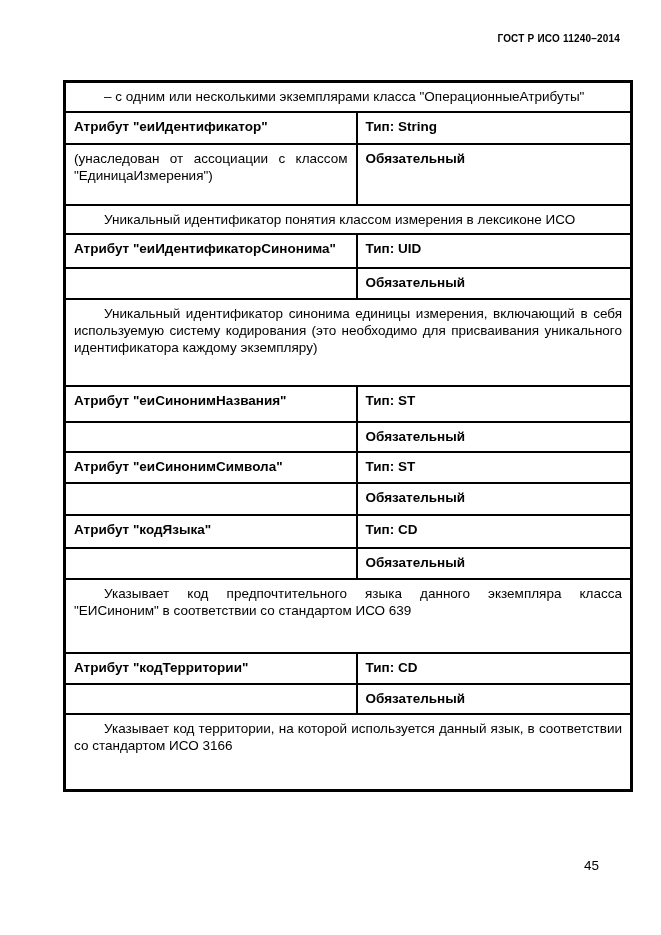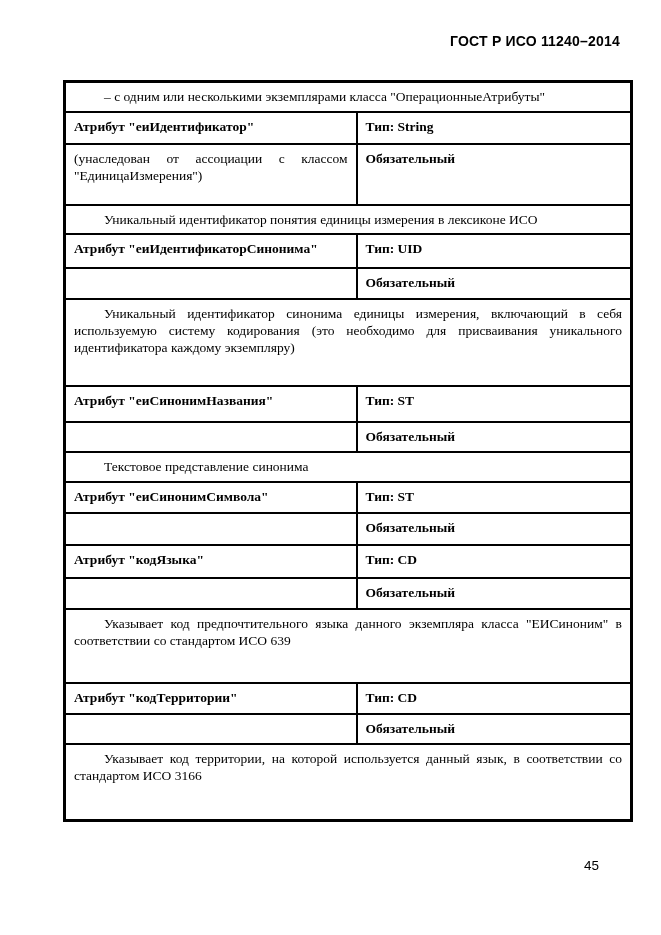--- a/index.html
+++ b/index.html
@@ -13,21 +13,21 @@
     height: 935px;
     background: #ffffff;
     font-family: "Liberation Sans", sans-serif;
     color: #000000;
     overflow: hidden;
   }
   .header-title {
     position: absolute;
     top: 33px;
     right: 41px;
-    font-size: 14px;
+    font-size: 10px;
     font-weight: bold;
     letter-spacing: 0.2px;
     white-space: nowrap;
   }
   table.doc-table {
     position: absolute;
     left: 63px;
     top: 80px;
     width: 567px;
     border-collapse: collapse;
@@ -35,21 +35,20 @@
     border: 3px solid #000000;
   }
   table.doc-table td {
     border: 2px solid #000000;
     vertical-align: top;
     padding: 5px 8px 0 8px;
     font-size: 13.5px;
     line-height: 17px;
     overflow: hidden;
     word-wrap: break-word;
-    font-family: Liberation Serif, serif;
   }
   td.bold { font-weight: bold; }
   td.desc {
     text-align: justify;
     text-indent: 30px;
     line-height: 29px;
     padding-top: 2px;
   }
   td.note {
     text-align: justify;
@@ -82,43 +81,40 @@
       </tr>
       <tr style="height:32px">
         <td class="bold">Атрибут "еиИдентификатор"</td>
         <td class="bold">Тип: String</td>
       </tr>
       <tr style="height:61px">
         <td class="note">(унаследован от ассоциации с классом "ЕдиницаИзмерения")</td>
         <td class="bold">Обязательный</td>
       </tr>
       <tr style="height:29px">
-        <td colspan="2" class="desc">Уникальный идентификатор понятия единицы измерения в лексиконе ИСО</td>
+        <td colspan="2" class="desc">Уникальный идентификатор понятия классом измерения в лексиконе ИСО</td>
       </tr>
       <tr style="height:34px">
         <td class="bold">Атрибут "еиИдентификаторСинонима"</td>
         <td class="bold">Тип: UID</td>
       </tr>
       <tr style="height:31px">
         <td></td>
         <td class="bold">Обязательный</td>
       </tr>
       <tr style="height:87px">
         <td colspan="2" class="desc">Уникальный идентификатор синонима единицы измерения, включающий в себя используемую систему кодирования (это необходимо для присваивания уникального идентификатора каждому экземпляру)</td>
       </tr>
       <tr style="height:36px">
         <td class="bold">Атрибут "еиСинонимНазвания"</td>
         <td class="bold">Тип: ST</td>
       </tr>
       <tr style="height:30px">
         <td></td>
         <td class="bold">Обязательный</td>
-      </tr>
-      <tr style="height:30px">
-        <td colspan="2" class="desc">Текстовое представление синонима</td>
       </tr>
       <tr style="height:31px">
         <td class="bold">Атрибут "еиСинонимСимвола"</td>
         <td class="bold">Тип: ST</td>
       </tr>
       <tr style="height:32px">
         <td></td>
         <td class="bold">Обязательный</td>
       </tr>
       <tr style="height:33px">

